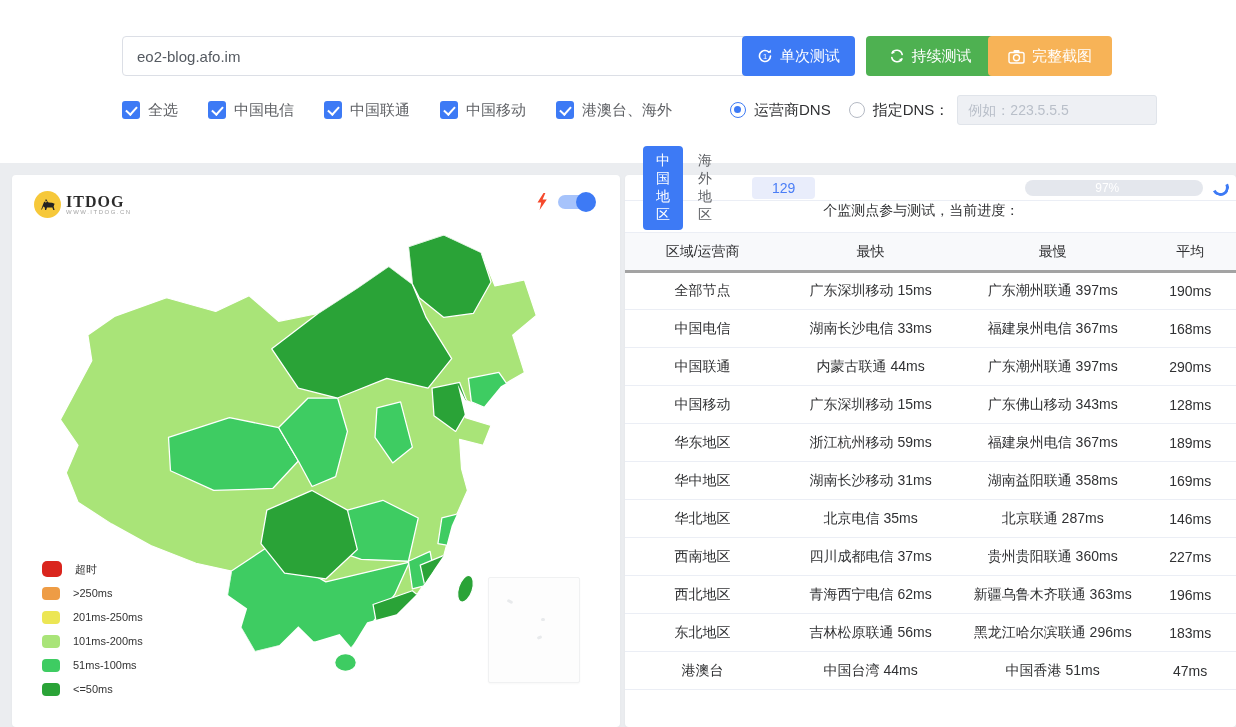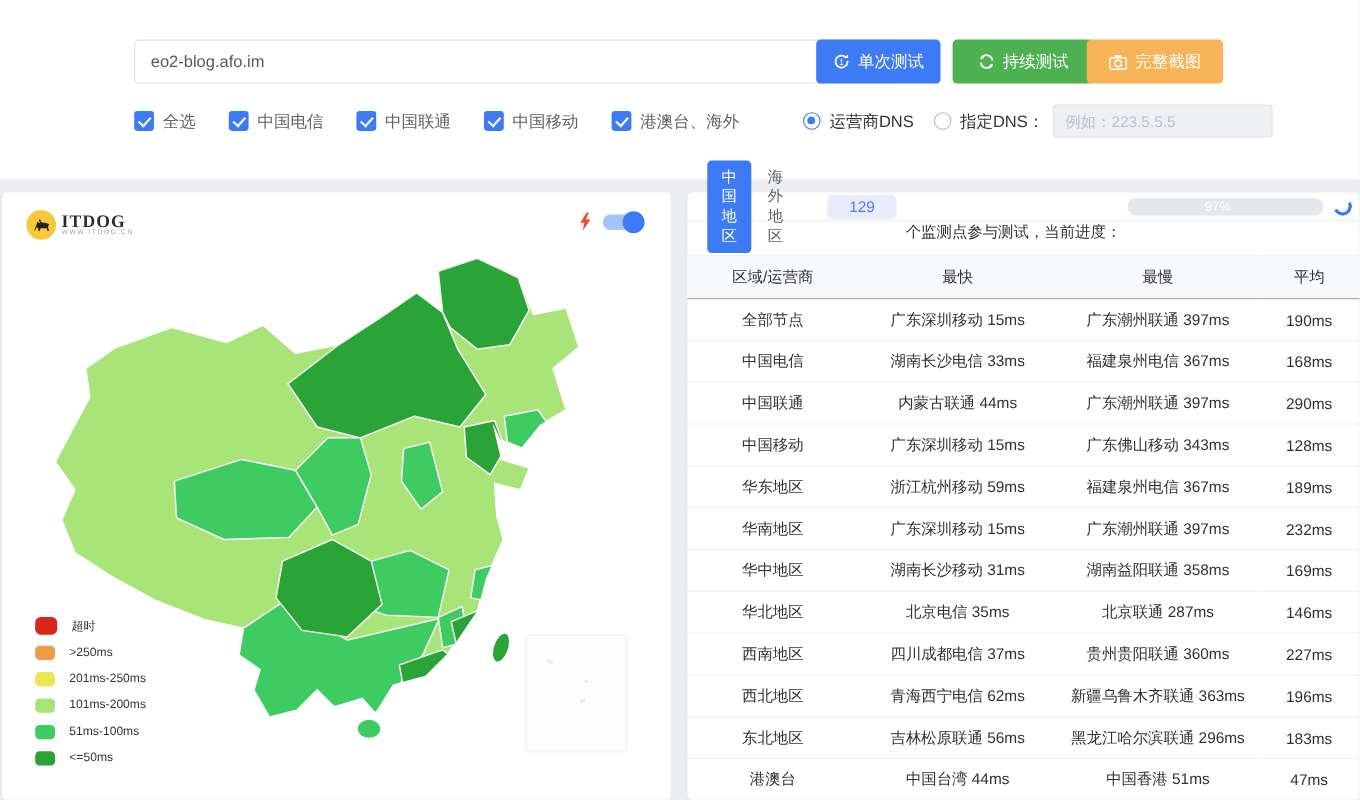--- a/index.html
+++ b/index.html
@@ -31,21 +31,21 @@
   .radio.on { border:1.5px solid #3d7af5; }
   .radio.on::after { content:""; position:absolute; left:3px; top:3px; width:7px; height:7px; border-radius:50%; background:#3d7af5; }
   .radio.off { border:1.5px solid #b5bac4; }
   .radio-label { font-size:15px; color:#303133; margin:0 18px 0 8px; }
   .radio-label.r2 { margin-right:8px; }
   .dns-input { width:200px; height:30px; background:#eef0f4; border:1px solid #e0e4ea; border-radius:3px; font-size:14px; color:#555; padding:0 10px; font-family:inherit; }
   .dns-input::placeholder { color:#b9bfc9; }
 
   
   .card { position:absolute; background:#fff; border-radius:4px; box-shadow:0 1px 3px rgba(0,0,0,0.04); }
-  .map-card { left:2px; top:175px; width:608px; height:552px; }
+  .map-card { left:12px; top:175px; width:608px; height:552px; }
   .results-card { left:625px; top:175px; width:611px; height:552px; }
 
   
   .logo { position:absolute; left:22px; top:16px; display:flex; align-items:center; opacity:.92; }
   .logo-circle { width:27px; height:27px; border-radius:50%; background:#f6c42a; position:relative; overflow:hidden; flex:0 0 auto; }
   .logo-texts { margin-left:5px; }
   .logo-title { font-family:"Liberation Serif","DejaVu Serif",serif; font-weight:bold; font-size:16px; letter-spacing:1px; color:#1a1a1a; line-height:15px; }
   .logo-sub { font-size:6px; color:#9a9a9a; letter-spacing:1.5px; }
   .map-toolbar { position:absolute; right:26px; top:18px; display:flex; align-items:center; gap:10px; }
   .toggle { width:36px; height:14px; border-radius:7px; background:#a6c3fb; position:relative; cursor:pointer; }
@@ -67,21 +67,21 @@
   .tab-plain { color:#606266; font-size:14px; margin-left:15px; cursor:pointer; }
   .badge { background:#e9edfb; color:#4a7df6; font-size:14px; border-radius:4px; padding:3px 20px; margin-left:40px; }
   .monitor-text { font-size:14px; color:#303133; margin-left:8px; white-space:nowrap;margin-top:47px; }
   .progress { width:178px; height:16px; border-radius:8px; background:#e4e7ed; margin-left:6px; position:relative; overflow:hidden; flex:0 0 auto; }
   .progress-fill { height:100%; background:#3d7af5; border-radius:8px; }
   .progress-text { position:absolute; left:0; top:0; width:92%; text-align:center; font-size:12px; line-height:16px; color:#fff; }
   .spinner { width:17px; height:17px; border-radius:50%; border:3px solid transparent; border-bottom-color:#3d7af5; border-right-color:#3d7af5; margin-left:9px; transform:rotate(18deg); flex:0 0 auto; }
 
   table.results { position:absolute; left:0; top:57px; width:100%; border-collapse:collapse; table-layout:fixed; }
   table.results col.c1{width:25.4%;} table.results col.c2{width:29.6%;} table.results col.c3{width:30%;} table.results col.c4{width:15%;}
-  table.results th { background:#f8f9fb; font-weight:500; font-size:14px; color:#303133; height:39px; border-top:1px solid #ebeef5; border-bottom:1px solid #a3a3a3; }
+  table.results th { background:#f8f9fb; font-weight:500; font-size:14px; color:#303133; height:39px; border-top:1px solid #ebeef5; border-bottom:3px solid #a3a3a3; }
   table.results td { font-size:14px; color:#303133; height:38px; text-align:center; border-bottom:1px solid #ebeef5; white-space:nowrap; }
 </style>
 </head>
 <body>
 
 <div class="header">
 
   <div class="search-box">
     <input class="search-input" value="eo2-blog.afo.im" style="">
     <span class="clear-btn"></span>
@@ -289,26 +289,20 @@
         <td>广东佛山移动 343ms</td>
         <td>128ms</td>
       </tr>
       <tr>
         <td>华东地区</td>
         <td>浙江杭州移动 59ms</td>
         <td>福建泉州电信 367ms</td>
         <td>189ms</td>
       </tr>
       <tr>
-        <td>华南地区</td>
-        <td>广东深圳移动 15ms</td>
-        <td>广东潮州联通 397ms</td>
-        <td>232ms</td>
-      </tr>
-      <tr>
         <td>华中地区</td>
         <td>湖南长沙移动 31ms</td>
         <td>湖南益阳联通 358ms</td>
         <td>169ms</td>
       </tr>
       <tr>
         <td>华北地区</td>
         <td>北京电信 35ms</td>
         <td>北京联通 287ms</td>
         <td>146ms</td>

